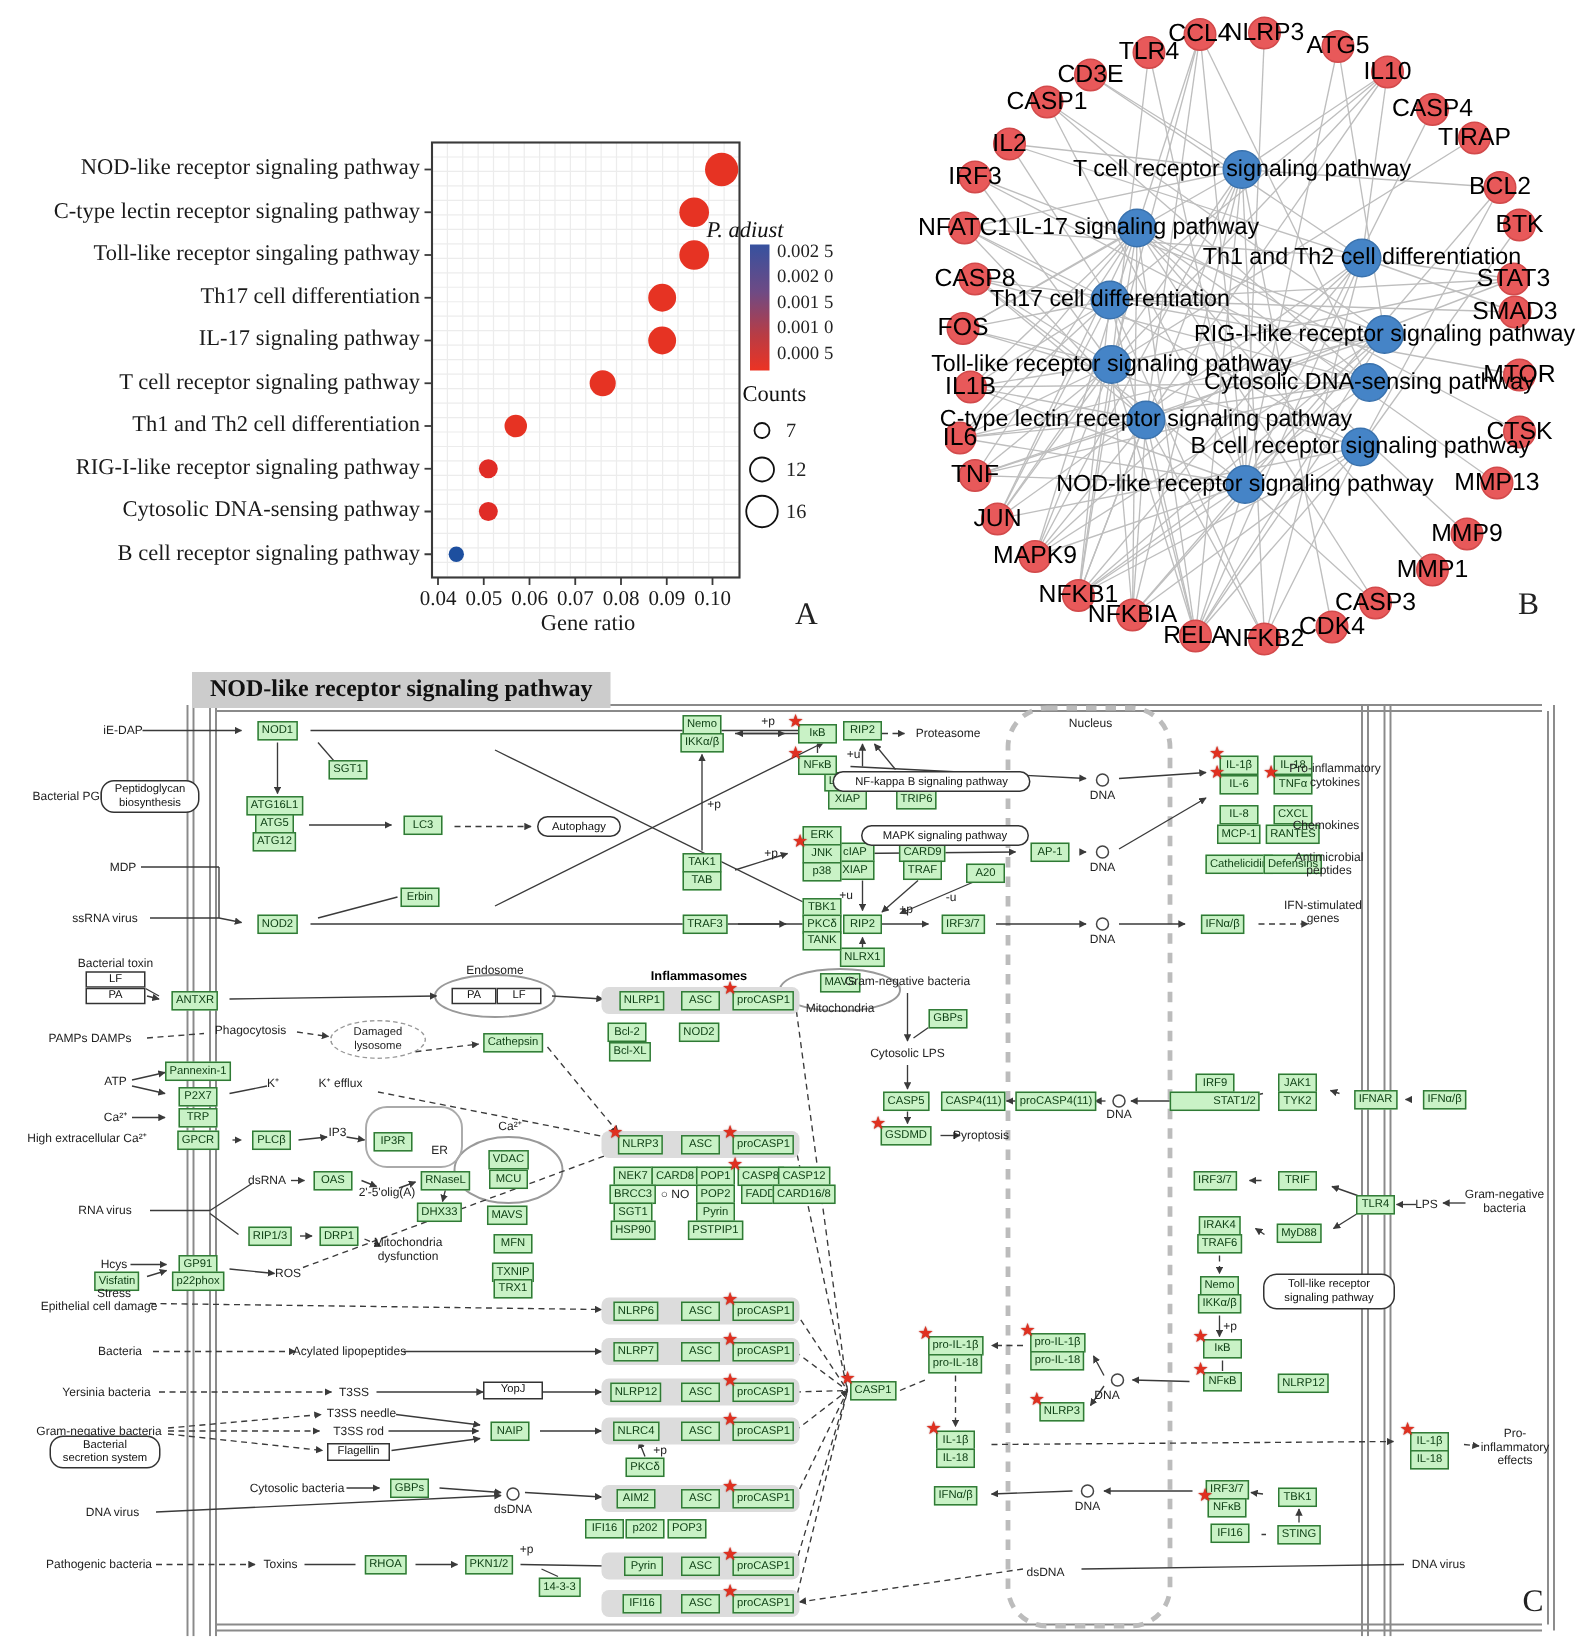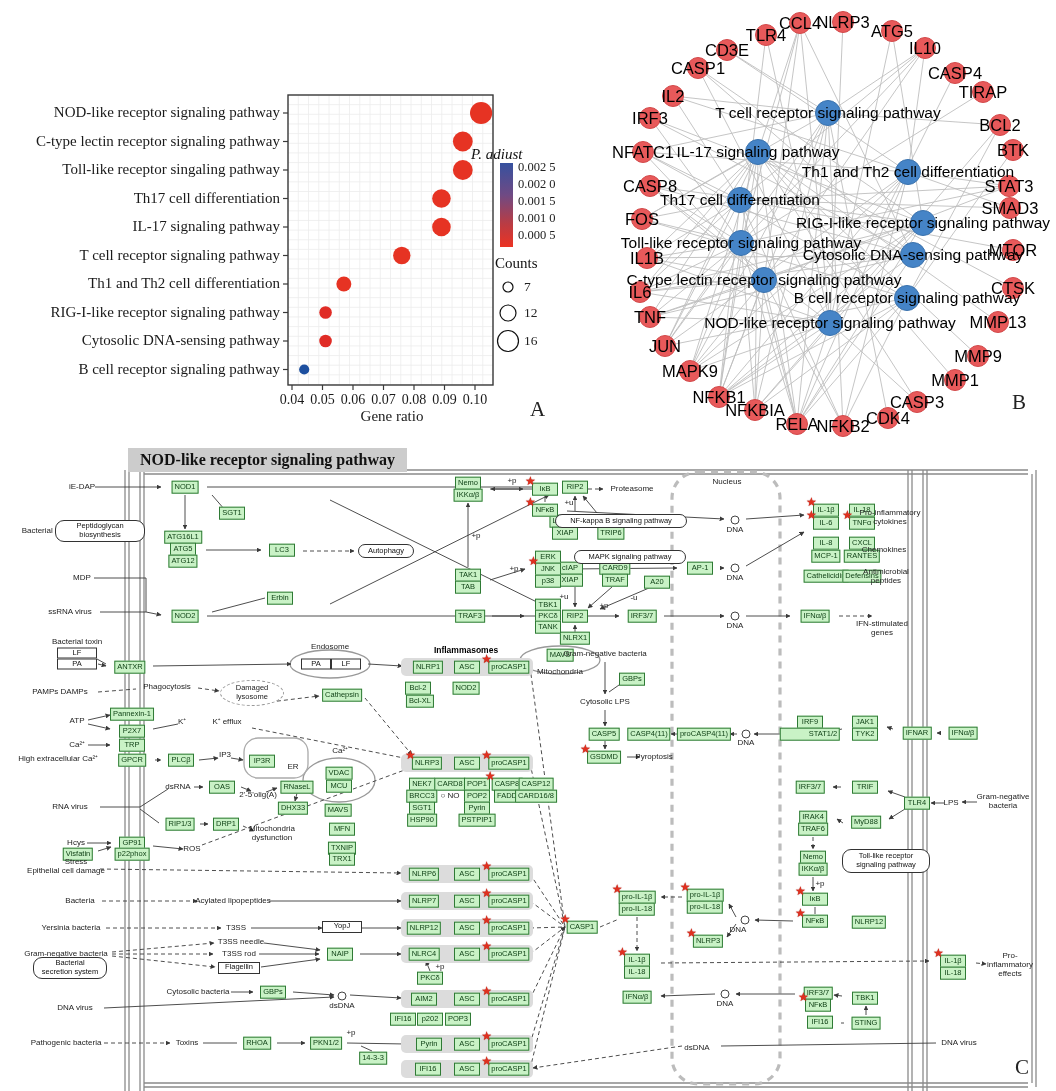--- a/index.html
+++ b/index.html
@@ -554,21 +554,21 @@
           <line x1="822" y1="556" x2="814" y2="555" marker-end="url(#arr)"></line>
           <line x1="846" y1="575" x2="846" y2="566" marker-end="url(#arr)"></line>
           <line x1="821" y1="583" x2="824" y2="583"></line>
           <line x1="916" y1="603" x2="701" y2="606"></line>
           <line x1="662" y1="606" x2="513" y2="628" marker-end="url(#arr)" stroke-dasharray="4 3"></line>
         </g>
       </svg>
     <div class="lab-layer" id="labC">
         <div class="ctext" style="left: 62px; top: 47px;">iE-DAP</div>
         <div class="ctext" style="left: 27px; top: 91px;">Bacterial PGN</div>
-        <div class="rbox" style="left: 80px; top: 91px; width: 90px; height: 22px;">Peptidoglycan
+        <div class="rbox" style="left: 80px; top: 91px; width: 66px; height: 22px;">Peptidoglycan
 biosynthesis</div>
         <div class="ctext" style="left: 62px; top: 138px;">MDP</div>
         <div class="ctext" style="left: 50px; top: 172px;">ssRNA virus</div>
         <div class="ctext" style="left: 57px; top: 202px;">Bacterial toxin</div>
         <div class="pbox" style="left: 57px; top: 213px; width: 40px; height: 11px;">LF</div>
         <div class="pbox" style="left: 57px; top: 224px; width: 40px; height: 11px;">PA</div>
         <div class="cbox" style="left: 110px; top: 227px;">ANTXR</div>
         <div class="ctext" style="left: 40px; top: 252px;">PAMPs DAMPs</div>
         <div class="ctext" style="left: 147px; top: 247px;">Phagocytosis</div>
         <div class="ovalD" style="left: 232px; top: 253px; width: 64px; height: 26px;">Damaged
@@ -665,21 +665,21 @@
         <div class="ctext" style="left: 494px; top: 129px;">+p</div>
         <div class="cbox" style="left: 448px; top: 135px;">TAK1</div>
         <div class="cbox" style="left: 448px; top: 147px;">TAB</div>
         <div class="cbox" style="left: 450px; top: 176px;">TRAF3</div>
         <div class="cbox" style="left: 528px; top: 165px;">TBK1</div>
         <div class="cbox" style="left: 528px; top: 176px;">PKCδ</div>
         <div class="cbox" style="left: 528px; top: 187px;">TANK</div>
         <div class="ctext" style="left: 584px; top: 166px;">+p</div>
         <div class="cbox" style="left: 622px; top: 176px;">IRF3/7</div>
         <div class="cbox" style="left: 795px; top: 176px;">IFNα/β</div>
-        <div class="ctext" style="left: 862px; top: 188px; text-align: center;">IFN-stimulated
+        <div class="ctext" style="left: 862px; top: 168px; text-align: center;">IFN-stimulated
 genes</div>
         <div class="dna" style="left: 715px; top: 80px;"></div>
         <div class="ctext" style="left: 715px; top: 90px;">DNA</div>
         <div class="dna" style="left: 715px; top: 128px;"></div>
         <div class="ctext" style="left: 715px; top: 138px;">DNA</div>
         <div class="dna" style="left: 715px; top: 176px;"></div>
         <div class="ctext" style="left: 715px; top: 186px;">DNA</div>
         <div class="cbox" style="left: 680px; top: 128px;">AP-1</div>
         <div class="ctext" style="left: 707px; top: 42px;">Nucleus</div>
         <div class="cbox" style="left: 806px; top: 70px;">IL-1β<span class="star">★</span></div>

